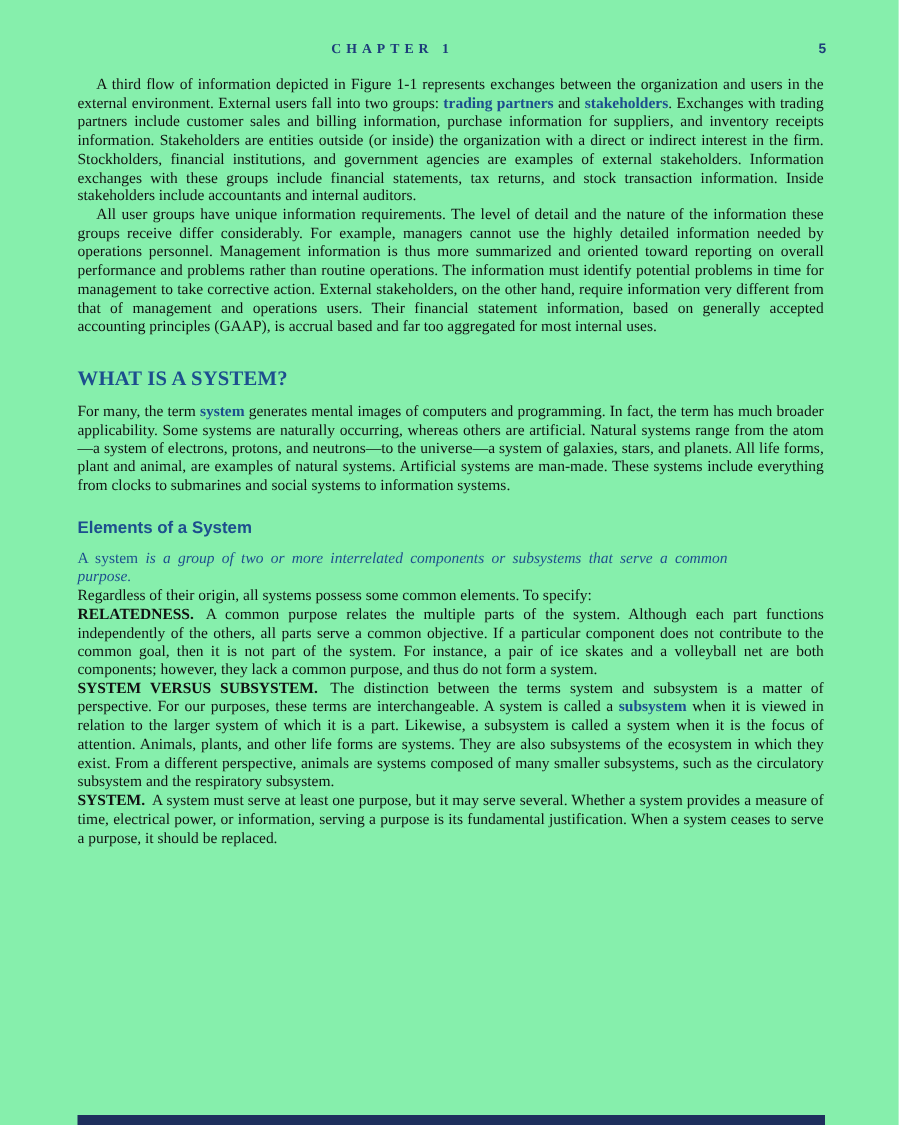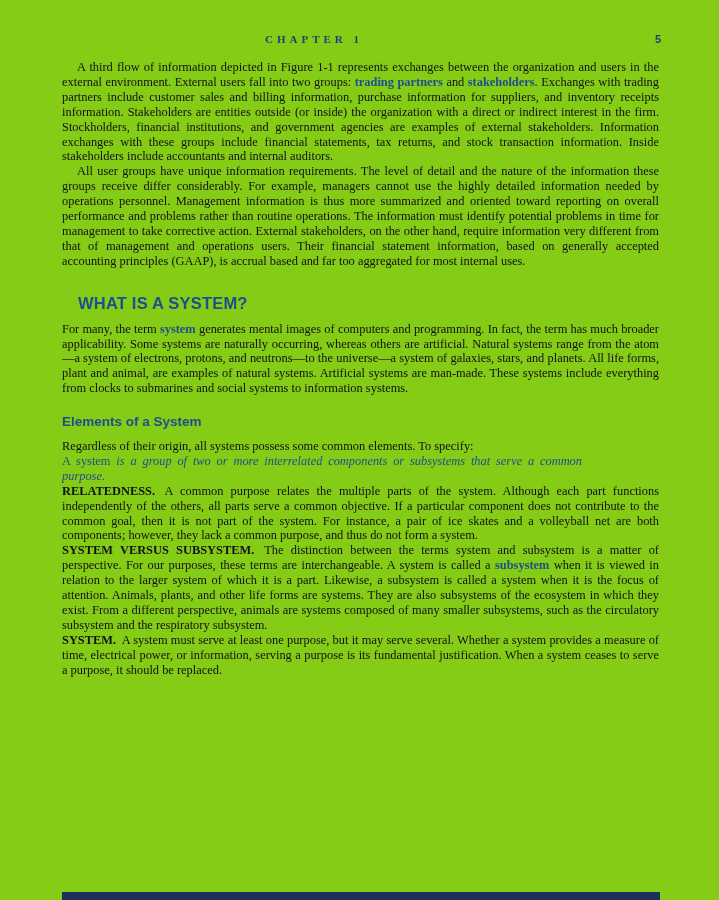--- a/index.html
+++ b/index.html
@@ -5,21 +5,21 @@
   html, body {
     margin: 0;
     padding: 0;
     background: #fafaf8;
   }
   .page {
     position: relative;
     width: 719px;
     height: 900px;
     margin: 0 auto;
-    background: #84cc16;
+    background: #86efac;
     overflow: hidden;
     font-family: "Liberation Serif", serif;
     color: #111111;
   }
   
   .page-header {
     position: absolute;
     top: 33px;
     left: 62px;
     right: 58px;
@@ -56,22 +56,22 @@
     font-size: 12.4px;
     line-height: 14.9px;
   }
   p.para {
     margin: 0;
     text-align: justify;
   }
   p.indent { text-indent: 15px; }
   .section { margin-top: 15px; }
   h1.sys-heading {
-    margin: 27px 0 11px 16px;
-    font-family: Liberation Sans, sans-serif;
+    margin: 27px 0 11px 0;
+    font-family: Liberation Serif, serif;
     font-size: 16.5px;
     font-weight: bold;
     color: #1d4e8e;
     letter-spacing: 0.2px;
   }
   h2.sub-heading {
     margin: 19px 0 9px 0;
     font-family: "Liberation Sans", sans-serif;
     font-size: 13.5px;
     font-weight: bold;
@@ -113,23 +113,23 @@
     <p class="para indent"><span>A third flow of information depicted in Figure 1-1 represents exchanges between the organization and users in the external environment. External users fall into two groups: </span><span class="seg-kw">trading partners</span><span> and </span><span class="seg-kw">stakeholders</span><span>. Exchanges with trading partners include customer sales and billing information, purchase information for suppliers, and inventory receipts information. Stakeholders are entities outside (or inside) the organization with a direct or indirect interest in the firm. Stockholders, financial institutions, and government agencies are examples of external stakeholders. Information exchanges with these groups include financial statements, tax returns, and stock transaction information. Inside stakeholders include accountants and internal auditors.</span></p>
 
     <p class="para indent">All user groups have unique information requirements. The level of detail and the nature of the information these groups receive differ considerably. For example, managers cannot use the highly detailed information needed by operations personnel. Management information is thus more summarized and oriented toward reporting on overall performance and problems rather than routine operations. The information must identify potential problems in time for management to take corrective action. External stakeholders, on the other hand, require information very different from that of management and operations users. Their financial statement information, based on generally accepted accounting principles (GAAP), is accrual based and far too aggregated for most internal uses.</p>
 
     <h1 class="sys-heading">WHAT IS A SYSTEM?</h1>
 
     <p class="para"><span>For many, the term </span><span class="seg-kw">system</span><span> generates mental images of computers and programming. In fact, the term has much broader applicability. Some systems are naturally occurring, whereas others are artificial. Natural systems range from the atom—a system of electrons, protons, and neutrons—to the universe—a system of galaxies, stars, and planets. All life forms, plant and animal, are examples of natural systems. Artificial systems are man-made. These systems include everything from clocks to submarines and social systems to information systems.</span></p>
 
     <h2 class="sub-heading">Elements of a System</h2>
 
+    <p class="para quote"><span class="seg-blue">A system </span><span class="seg-bi">is a group of two or more interrelated components or subsystems that serve a common purpose.</span></p>
+
     <p class="para">Regardless of their origin, all systems possess some common elements. To specify:</p>
-
-    <p class="para quote"><span class="seg-blue">A system </span><span class="seg-bi">is a group of two or more interrelated components or subsystems that serve a common purpose.</span></p>
 
 
 
     <p class="para section"><span class="seg-b">RELATEDNESS.</span><span> A common purpose relates the multiple parts of the system. Although each part functions independently of the others, all parts serve a common objective. If a particular component does not contribute to the common goal, then it is not part of the system. For instance, a pair of ice skates and a volleyball net are both components; however, they lack a common purpose, and thus do not form a system.</span></p>
 
     <p class="para section"><span class="seg-b">SYSTEM VERSUS SUBSYSTEM.</span><span> The distinction between the terms system and subsystem is a matter of perspective. For our purposes, these terms are interchangeable. A system is called a </span><span class="seg-kw">subsystem</span><span> when it is viewed in relation to the larger system of which it is a part. Likewise, a subsystem is called a system when it is the focus of attention. Animals, plants, and other life forms are systems. They are also subsystems of the ecosystem in which they exist. From a different perspective, animals are systems composed of many smaller subsystems, such as the circulatory subsystem and the respiratory subsystem.</span></p>
 
     <p class="para section"><span class="seg-b">SYSTEM.</span><span> A system must serve at least one purpose, but it may serve several. Whether a system provides a measure of time, electrical power, or information, serving a purpose is its fundamental justification. When a system ceases to serve a purpose, it should be replaced.</span></p>
 
   </main>

